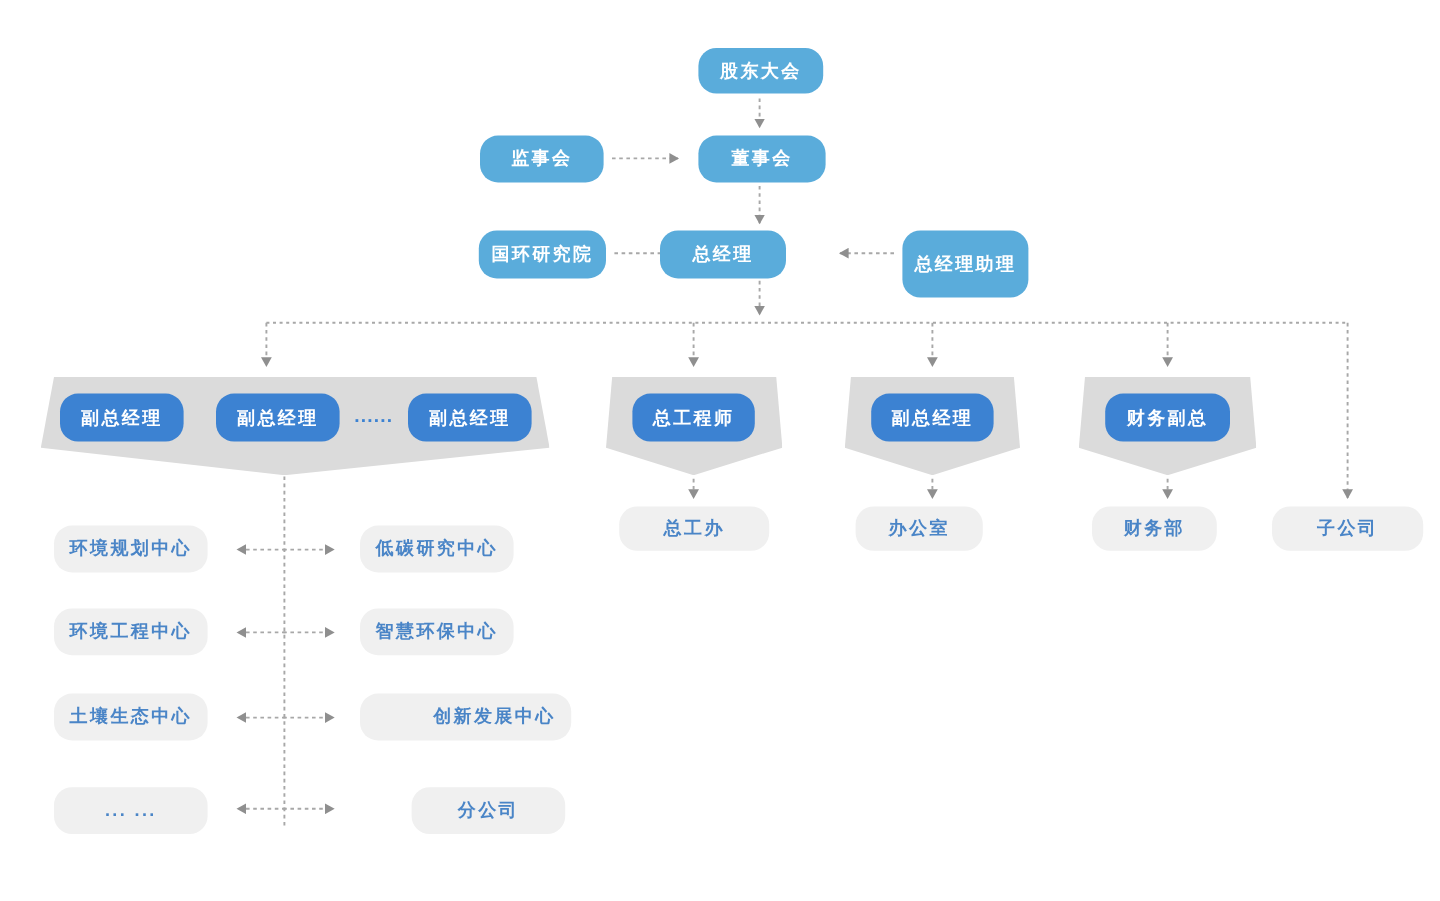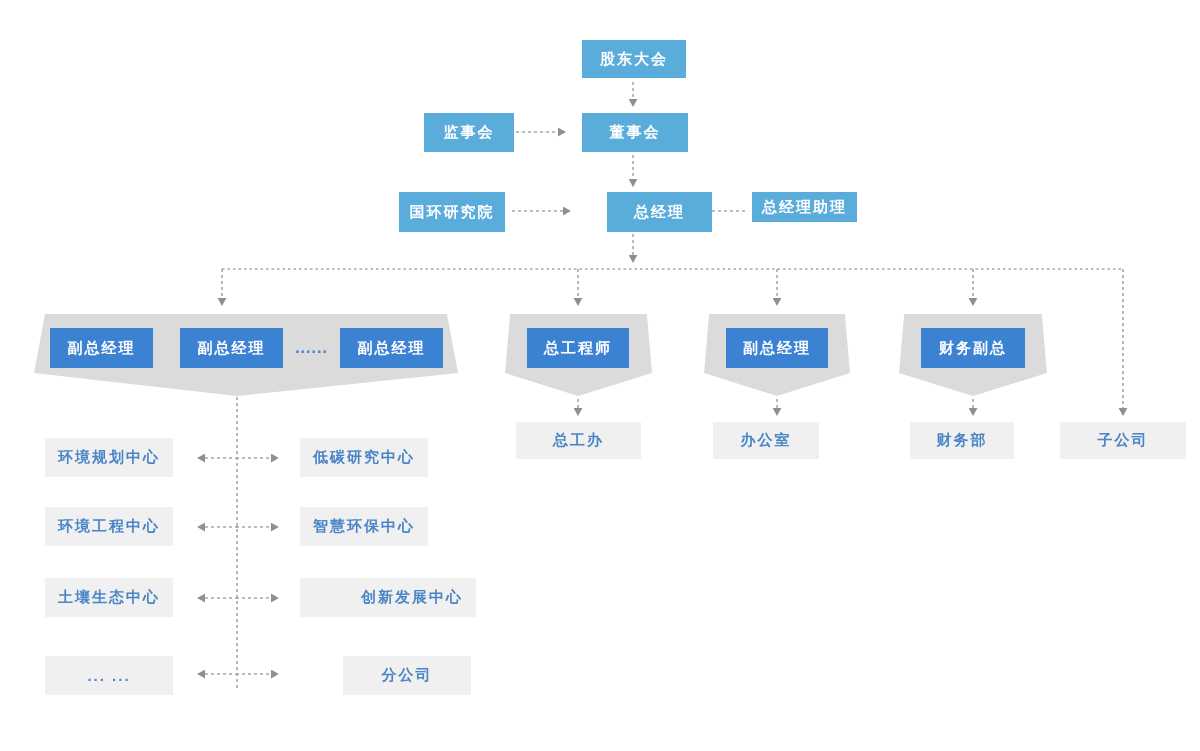--- a/index.html
+++ b/index.html
@@ -46,20 +46,21 @@
   .node {
     position: absolute;
     display: flex;
     align-items: center;
     justify-content: center;
     font-weight: bold;
     font-size: 15px;
     letter-spacing: 2px;
     z-index: 3;
     white-space: nowrap;
+    border-radius: 15px;
   }
   .b-light { background: var(--light-blue); color: #FFFFFF; }
   .b-bright { background: var(--bright-blue); color: #FFFFFF; }
   .b-gray { background: var(--box-gray); color: var(--blue-text); }
   .dots {
     background: transparent;
     color: var(--bright-blue);
     font-size: 16px;
     letter-spacing: 1px;
   }
@@ -116,25 +117,25 @@
   <div class="banner" style="left:34px;top:314px;width:424px;height:82px;
               clip-path:polygon(2.6% 0, 97.4% 0, 100% 72%, 47.9% 100%, 0% 72%);"></div>
   <div class="banner" style="left:505px;top:314px;width:147px;height:82px;
               clip-path:polygon(3.5% 0, 96.5% 0, 100% 72%, 49.7% 100%, 0% 72%);"></div>
   <div class="banner" style="left:704px;top:314px;width:146px;height:82px;
               clip-path:polygon(3.5% 0, 96.5% 0, 100% 72%, 50% 100%, 0% 72%);"></div>
   <div class="banner" style="left:899px;top:314px;width:148px;height:82px;
               clip-path:polygon(3.5% 0, 96.5% 0, 100% 72%, 50% 100%, 0% 72%);"></div>
 
   <div class="node b-light" style="left:582px;top:40px;width:104px;height:38px;">股东大会</div>
-  <div class="node b-light" style="left:400px;top:113px;width:90px;height:39px;margin-left:24px;">监事会</div>
+  <div class="node b-light" style="left:400px;top:113px;width:103px;height:39px;">监事会</div>
   <div class="node b-light" style="left:582px;top:113px;width:106px;height:39px;">董事会</div>
   <div class="node b-light" style="left:399px;top:192px;width:106px;height:40px;">国环研究院</div>
-  <div class="node b-light" style="left:607px;top:192px;width:105px;height:40px;">总经理</div>
-  <div class="node b-light" style="left:752px;top:192px;width:105px;height:30px;">总经理助理</div>
+  <div class="node b-light" style="left:550px;top:192px;width:105px;height:40px;">总经理</div>
+  <div class="node b-light" style="left:752px;top:192px;width:105px;height:56px;">总经理助理</div>
 
   <div class="node b-bright" style="left:50px;top:328px;width:103px;height:40px;">副总经理</div>
   <div class="node b-bright" style="left:180px;top:328px;width:103px;height:40px;">副总经理</div>
   <div class="node dots" style="left:283px;top:328px;width:57px;height:40px;">......</div>
   <div class="node b-bright" style="left:340px;top:328px;width:103px;height:40px;">副总经理</div>
   <div class="node b-bright" style="left:527px;top:328px;width:102px;height:40px;">总工程师</div>
   <div class="node b-bright" style="left:726px;top:328px;width:102px;height:40px;">副总经理</div>
   <div class="node b-bright" style="left:921px;top:328px;width:104px;height:40px;">财务副总</div>
 
   <div class="node b-gray" style="left:516px;top:422px;width:125px;height:37px;">总工办</div>

